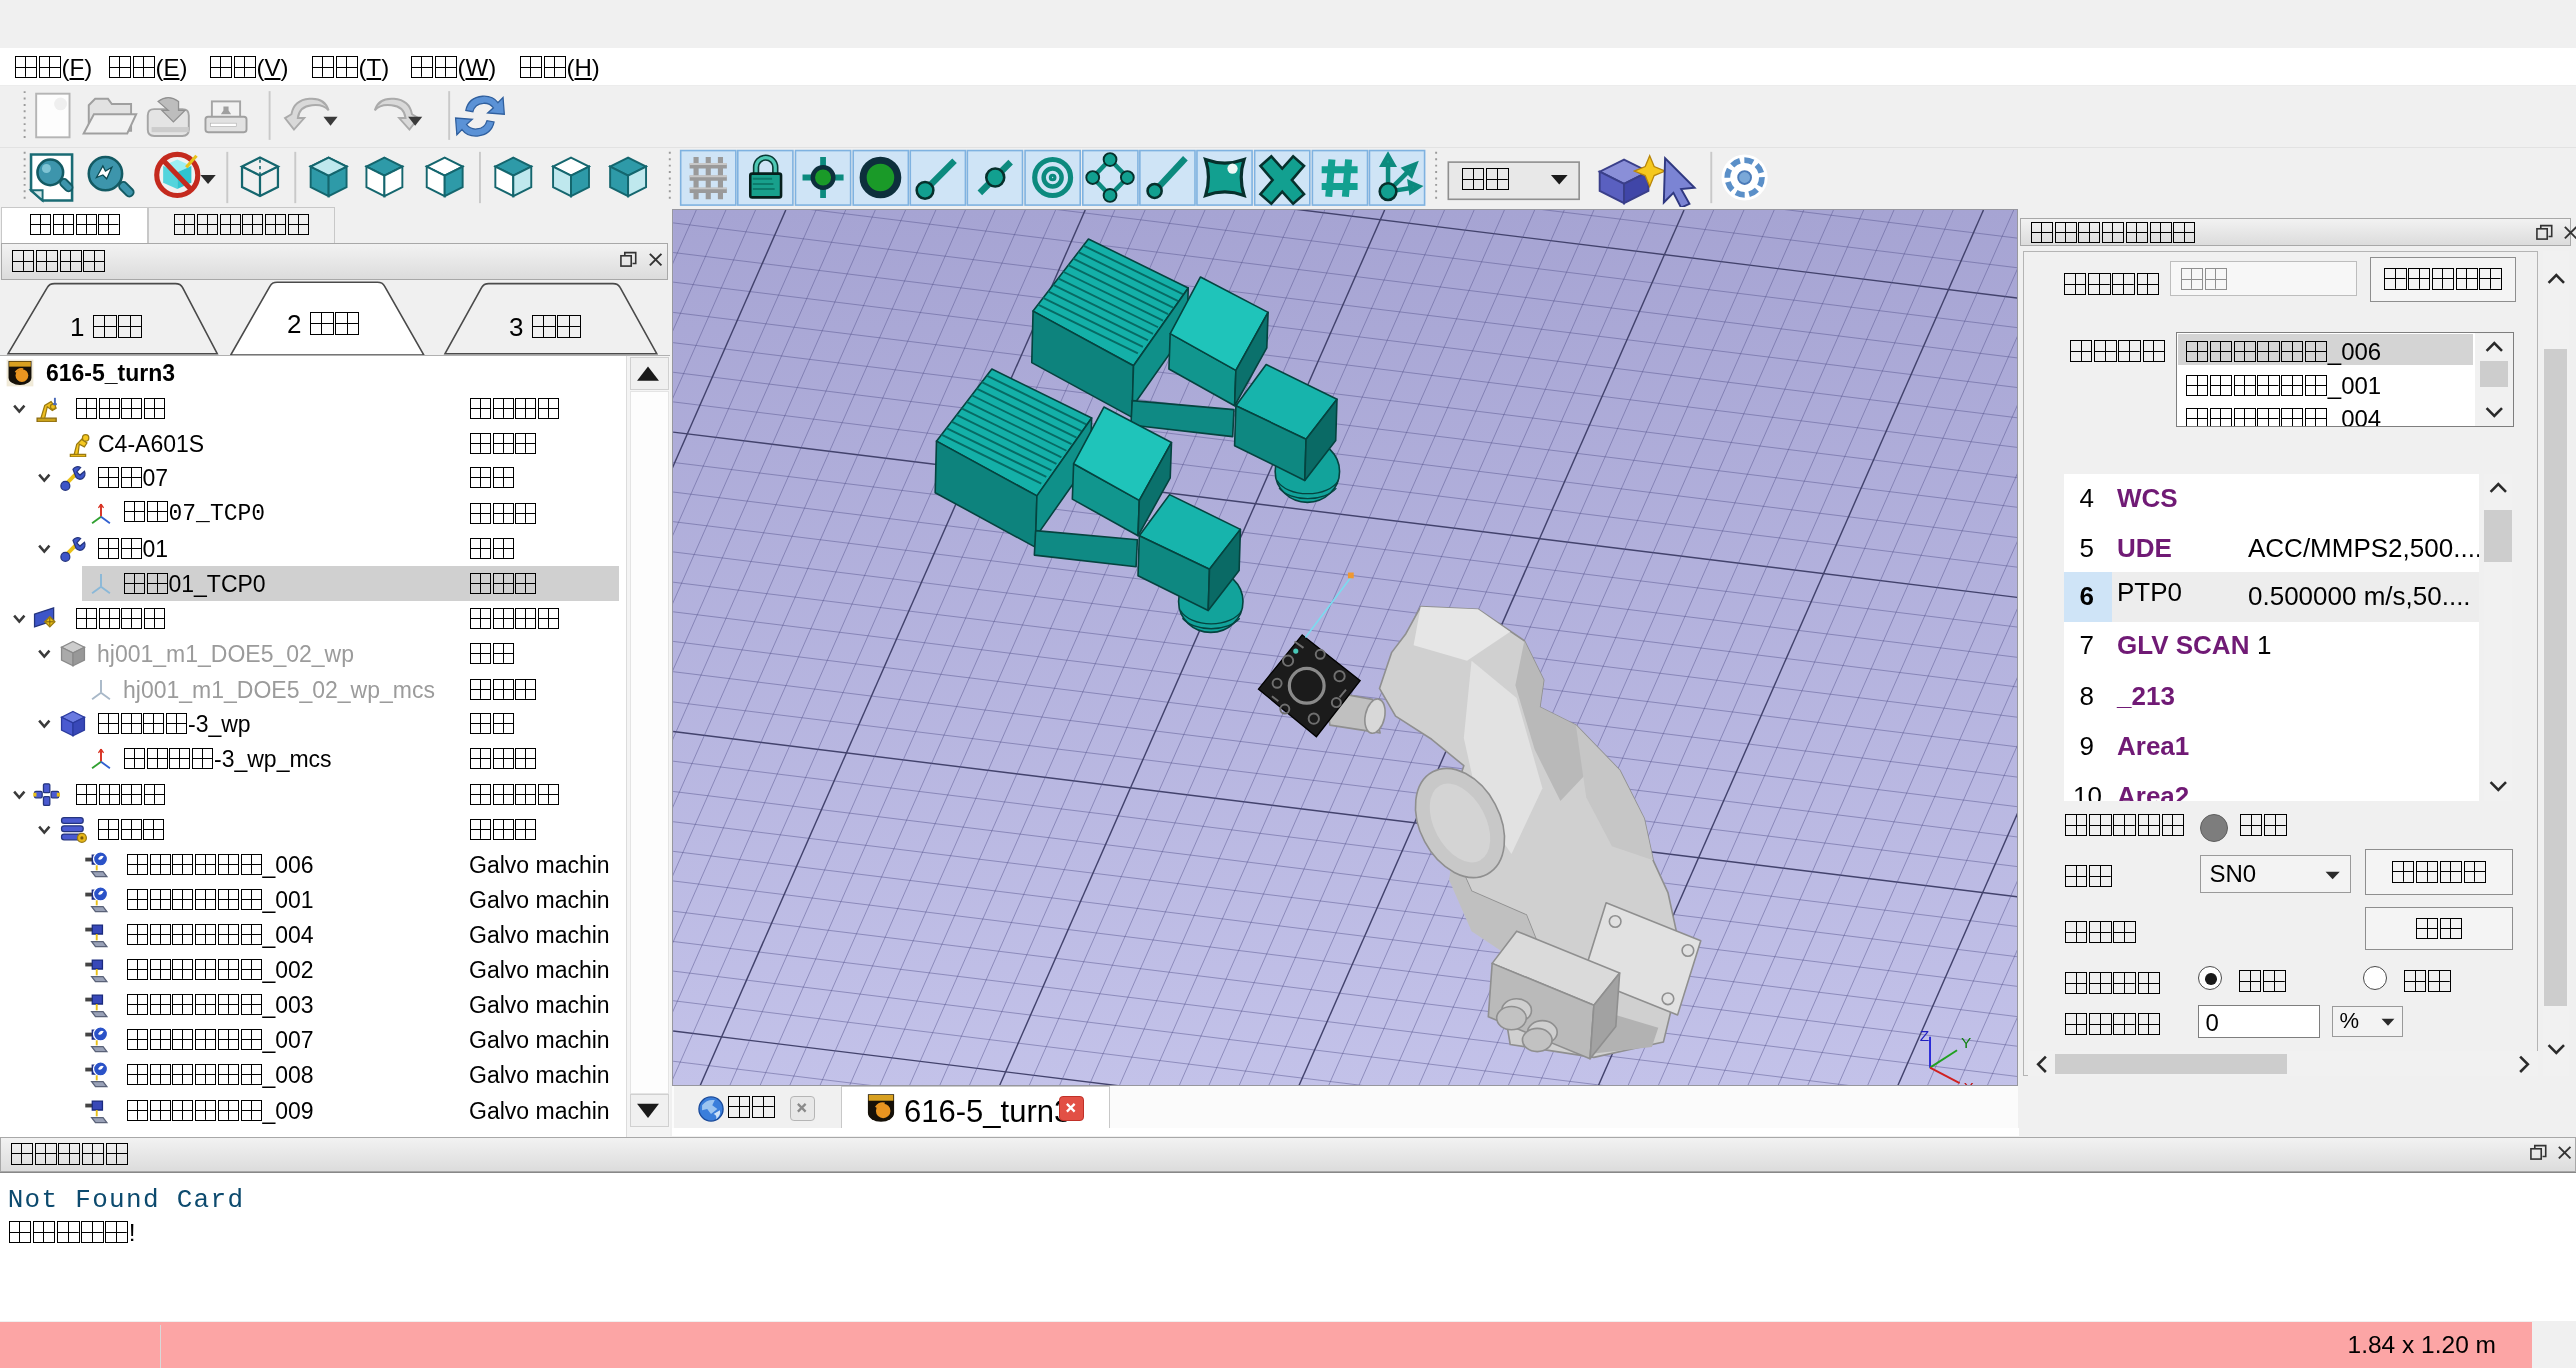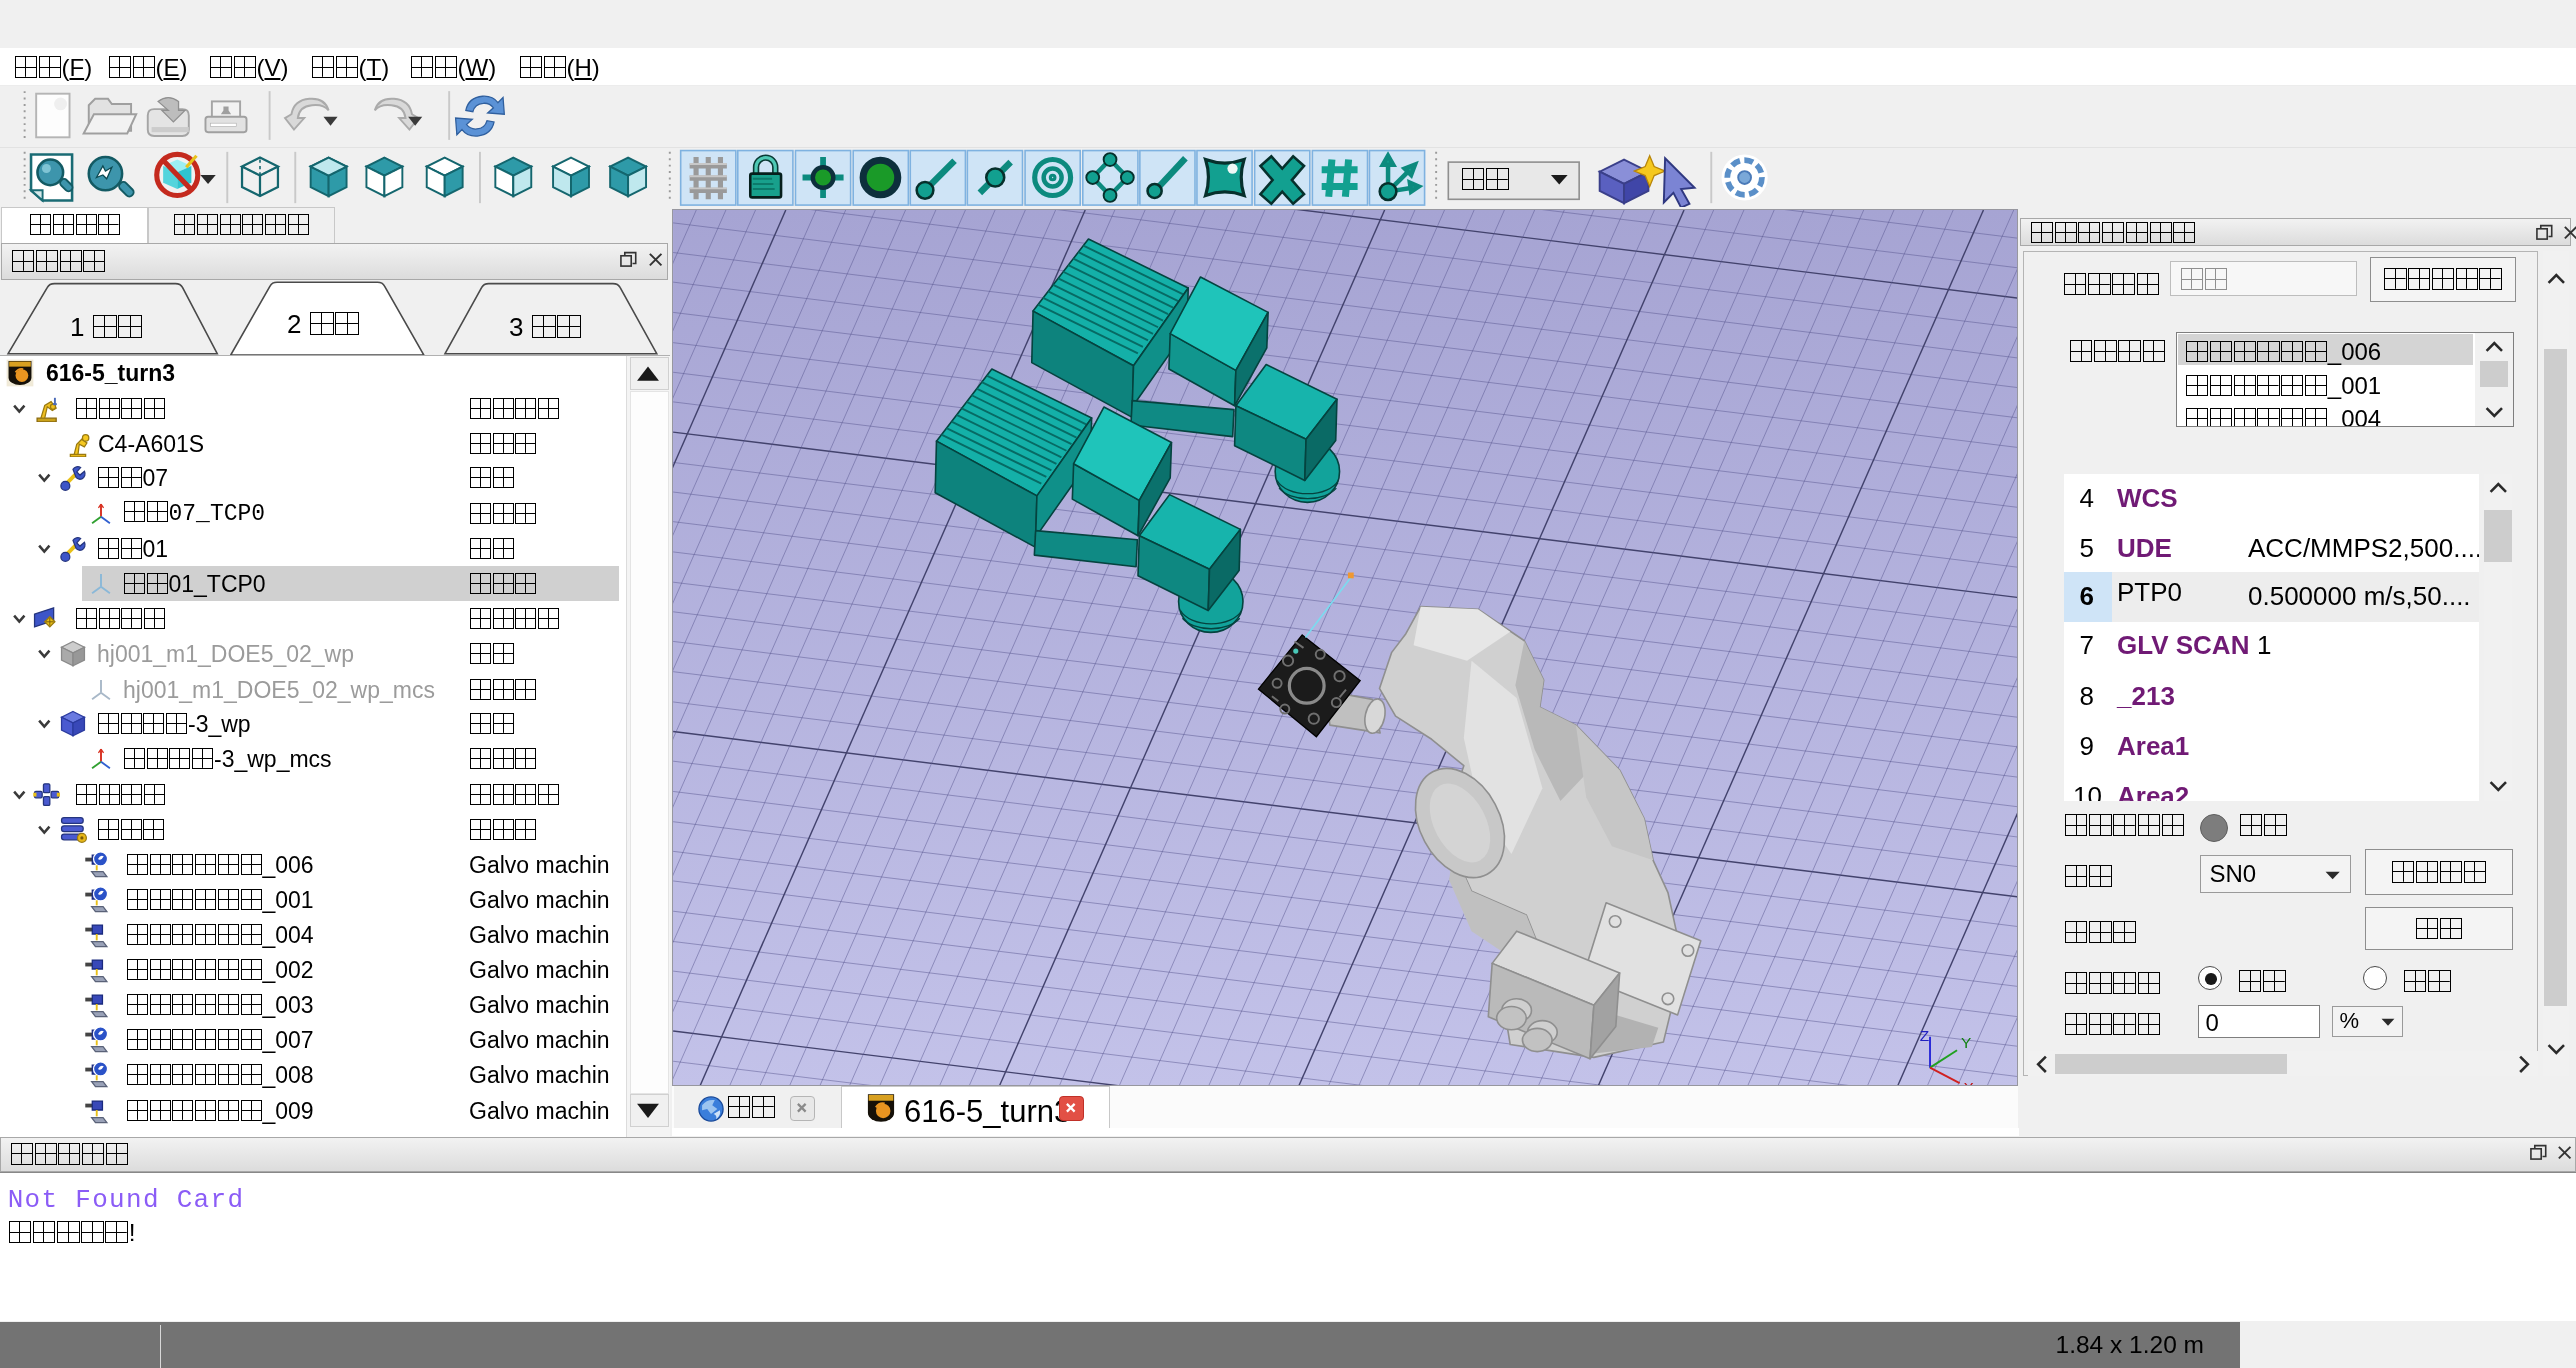--- a/index.html
+++ b/index.html
@@ -28,21 +28,21 @@
 .trow .rc{position:absolute;left:469px;top:0}
 
 #vp{left:672px;top:209px;width:1346px;height:877px;background:#b8b6e0;border:1.3px solid #97979f;box-sizing:border-box;overflow:hidden}
 #vtabs{left:672px;top:1086px;width:1346px;height:45px;background:#fbfbfb}
 
 #rp{left:2020px;top:218px;width:551px;height:869px}
 .btn{position:absolute;box-sizing:border-box;background:#f4f4f4;border:1.3px solid #8e8e8e;text-align:center;font-size:24px}
 
 #repbar{left:0;top:1137px;width:2576px;height:35px}
 #report{left:0;top:1172px;width:2576px;height:149px;background:#fff;border-top:1.3px solid #888;box-sizing:border-box}
-#statusbar{left:0;top:1322px;width:2240px;height:46px;background:#737373}
+#statusbar{left:0;top:1322px;width:2532px;height:46px;background:#fca5a5}
 .thumb{position:absolute;background:#cdcdcd}
 .grn{color:#701a75;font-weight:bold}
 </style></head>
 <body>
 <div id="root">
 
 
 <div class="abs" id="menubar">
   <span style="left:14px"><b class="cg"></b><b class="cg"></b>(<span style="text-decoration:underline">F</span>)</span>
   <span style="left:108px"><b class="cg"></b><b class="cg"></b>(<span style="text-decoration:underline">E</span>)</span>
@@ -959,21 +959,21 @@
         <g fill="none" stroke="#333" stroke-width="2.5">
           <rect x="3" y="9" width="16" height="16"></rect>
           <path d="M9 9 v-5 h17 v17 h-5"></path>
         </g>
       </svg>
   <svg class="ico" style="left:2554px;top:5.2px" width="19.3" height="19.3" viewBox="0 0 30 30">
         <path d="M6 6 l18 18 m0 -18 l-18 18" stroke="#333" stroke-width="3"></path>
       </svg>
 </div>
 <div class="abs" id="report">
-  <div class="abs" style="left:7.7px;top:11.6px;font-family:'Liberation Mono',monospace;font-size:26px;color:#8b5cf6;letter-spacing:1.3px">Not Found Card</div>
+  <div class="abs" style="left:7.7px;top:11.6px;font-family:'Liberation Mono',monospace;font-size:26px;color:#0c4a6e;letter-spacing:1.3px">Not Found Card</div>
   <div class="abs" style="left:7.7px;top:46px;font-size:24.5px"><b class="cg"></b><b class="cg"></b><b class="cg"></b><b class="cg"></b><b class="cg"></b>!</div>
 </div>
 
 <div class="abs" id="statusbar">
   <div class="abs" style="left:160px;top:2.6px;width:1.3px;height:44px;background:#d8d8d8"></div>
   <div class="abs" style="right:36px;top:9px;font-size:24.5px">1.84 x 1.20 m</div>
 </div>
 
 </div>
 

